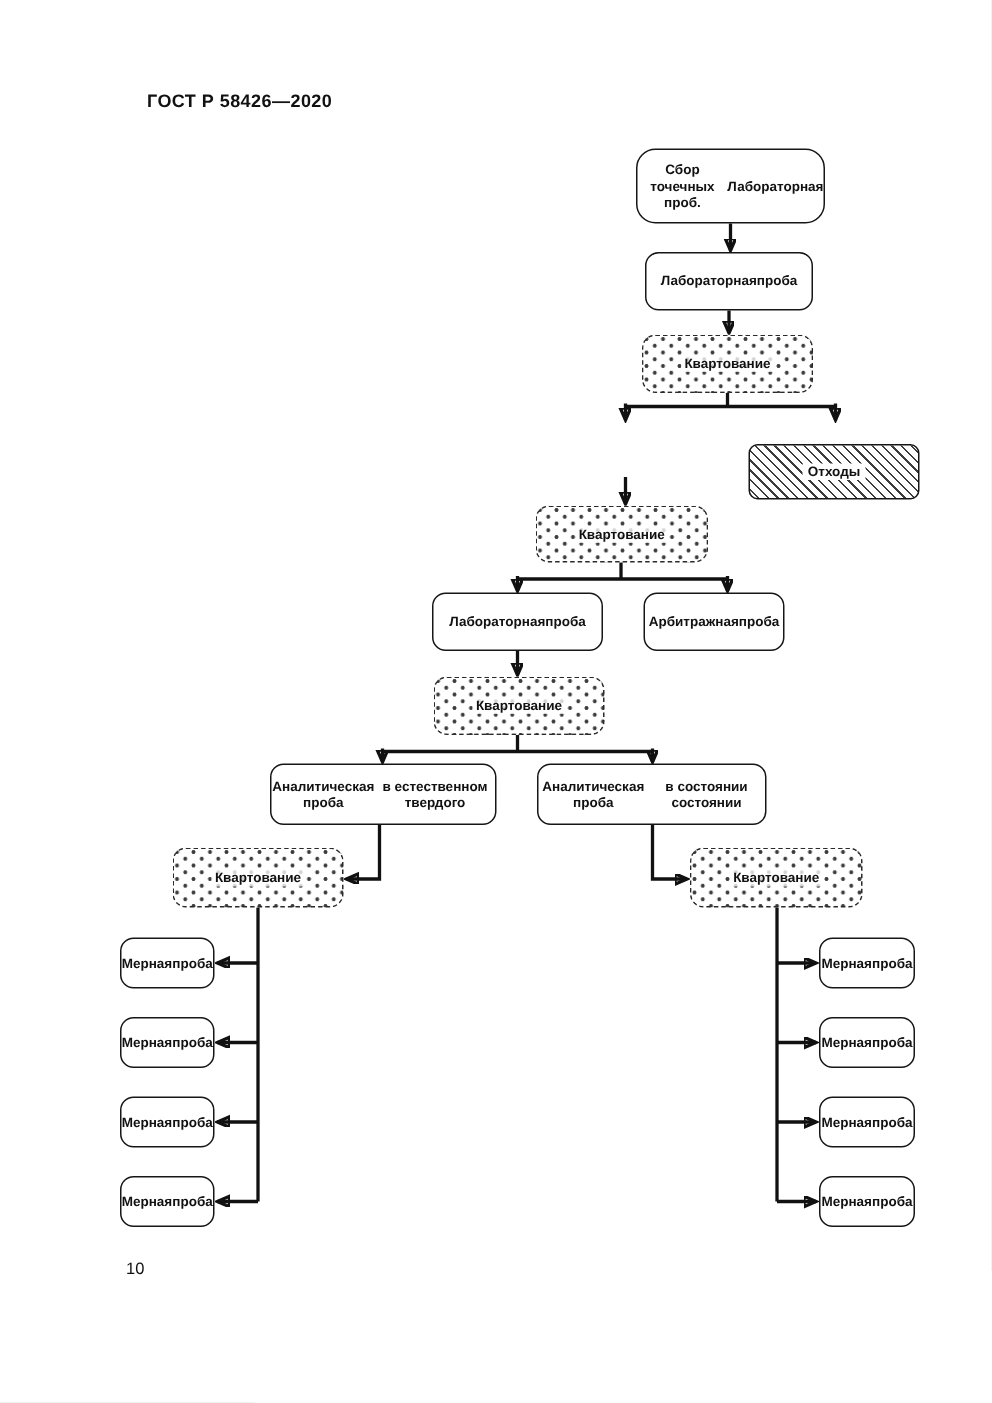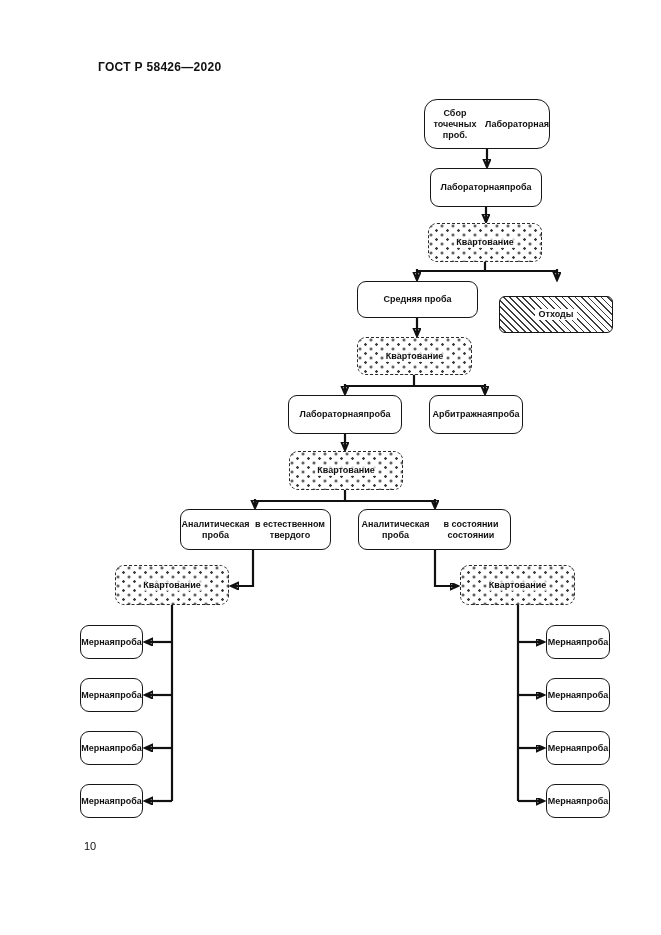--- a/index.html
+++ b/index.html
@@ -105,23 +105,20 @@
 
   <div class="node" style="left:430px;top:168px;width:112px;height:39px">
     <span>Лабораторная</span>
     <span>проба</span>
   </div>
 
   <div class="node quart" style="left:428px;top:223px;width:114px;height:39px">
     <span class="qlbl">Квартование</span>
   </div>
 
-  <div class="node" style="left:357px;top:281px;width:121px;height:37px">
-    <span>Средняя проба</span>
-  </div>
 
   <div class="node waste" style="left:499px;top:296px;width:114px;height:37px;border-radius:6px">
     <span class="wlbl">Отходы</span>
   </div>
 
   <div class="node quart" style="left:357px;top:337px;width:115px;height:38px">
     <span class="qlbl">Квартование</span>
   </div>
 
   <div class="node" style="left:288px;top:395px;width:114px;height:39px">

